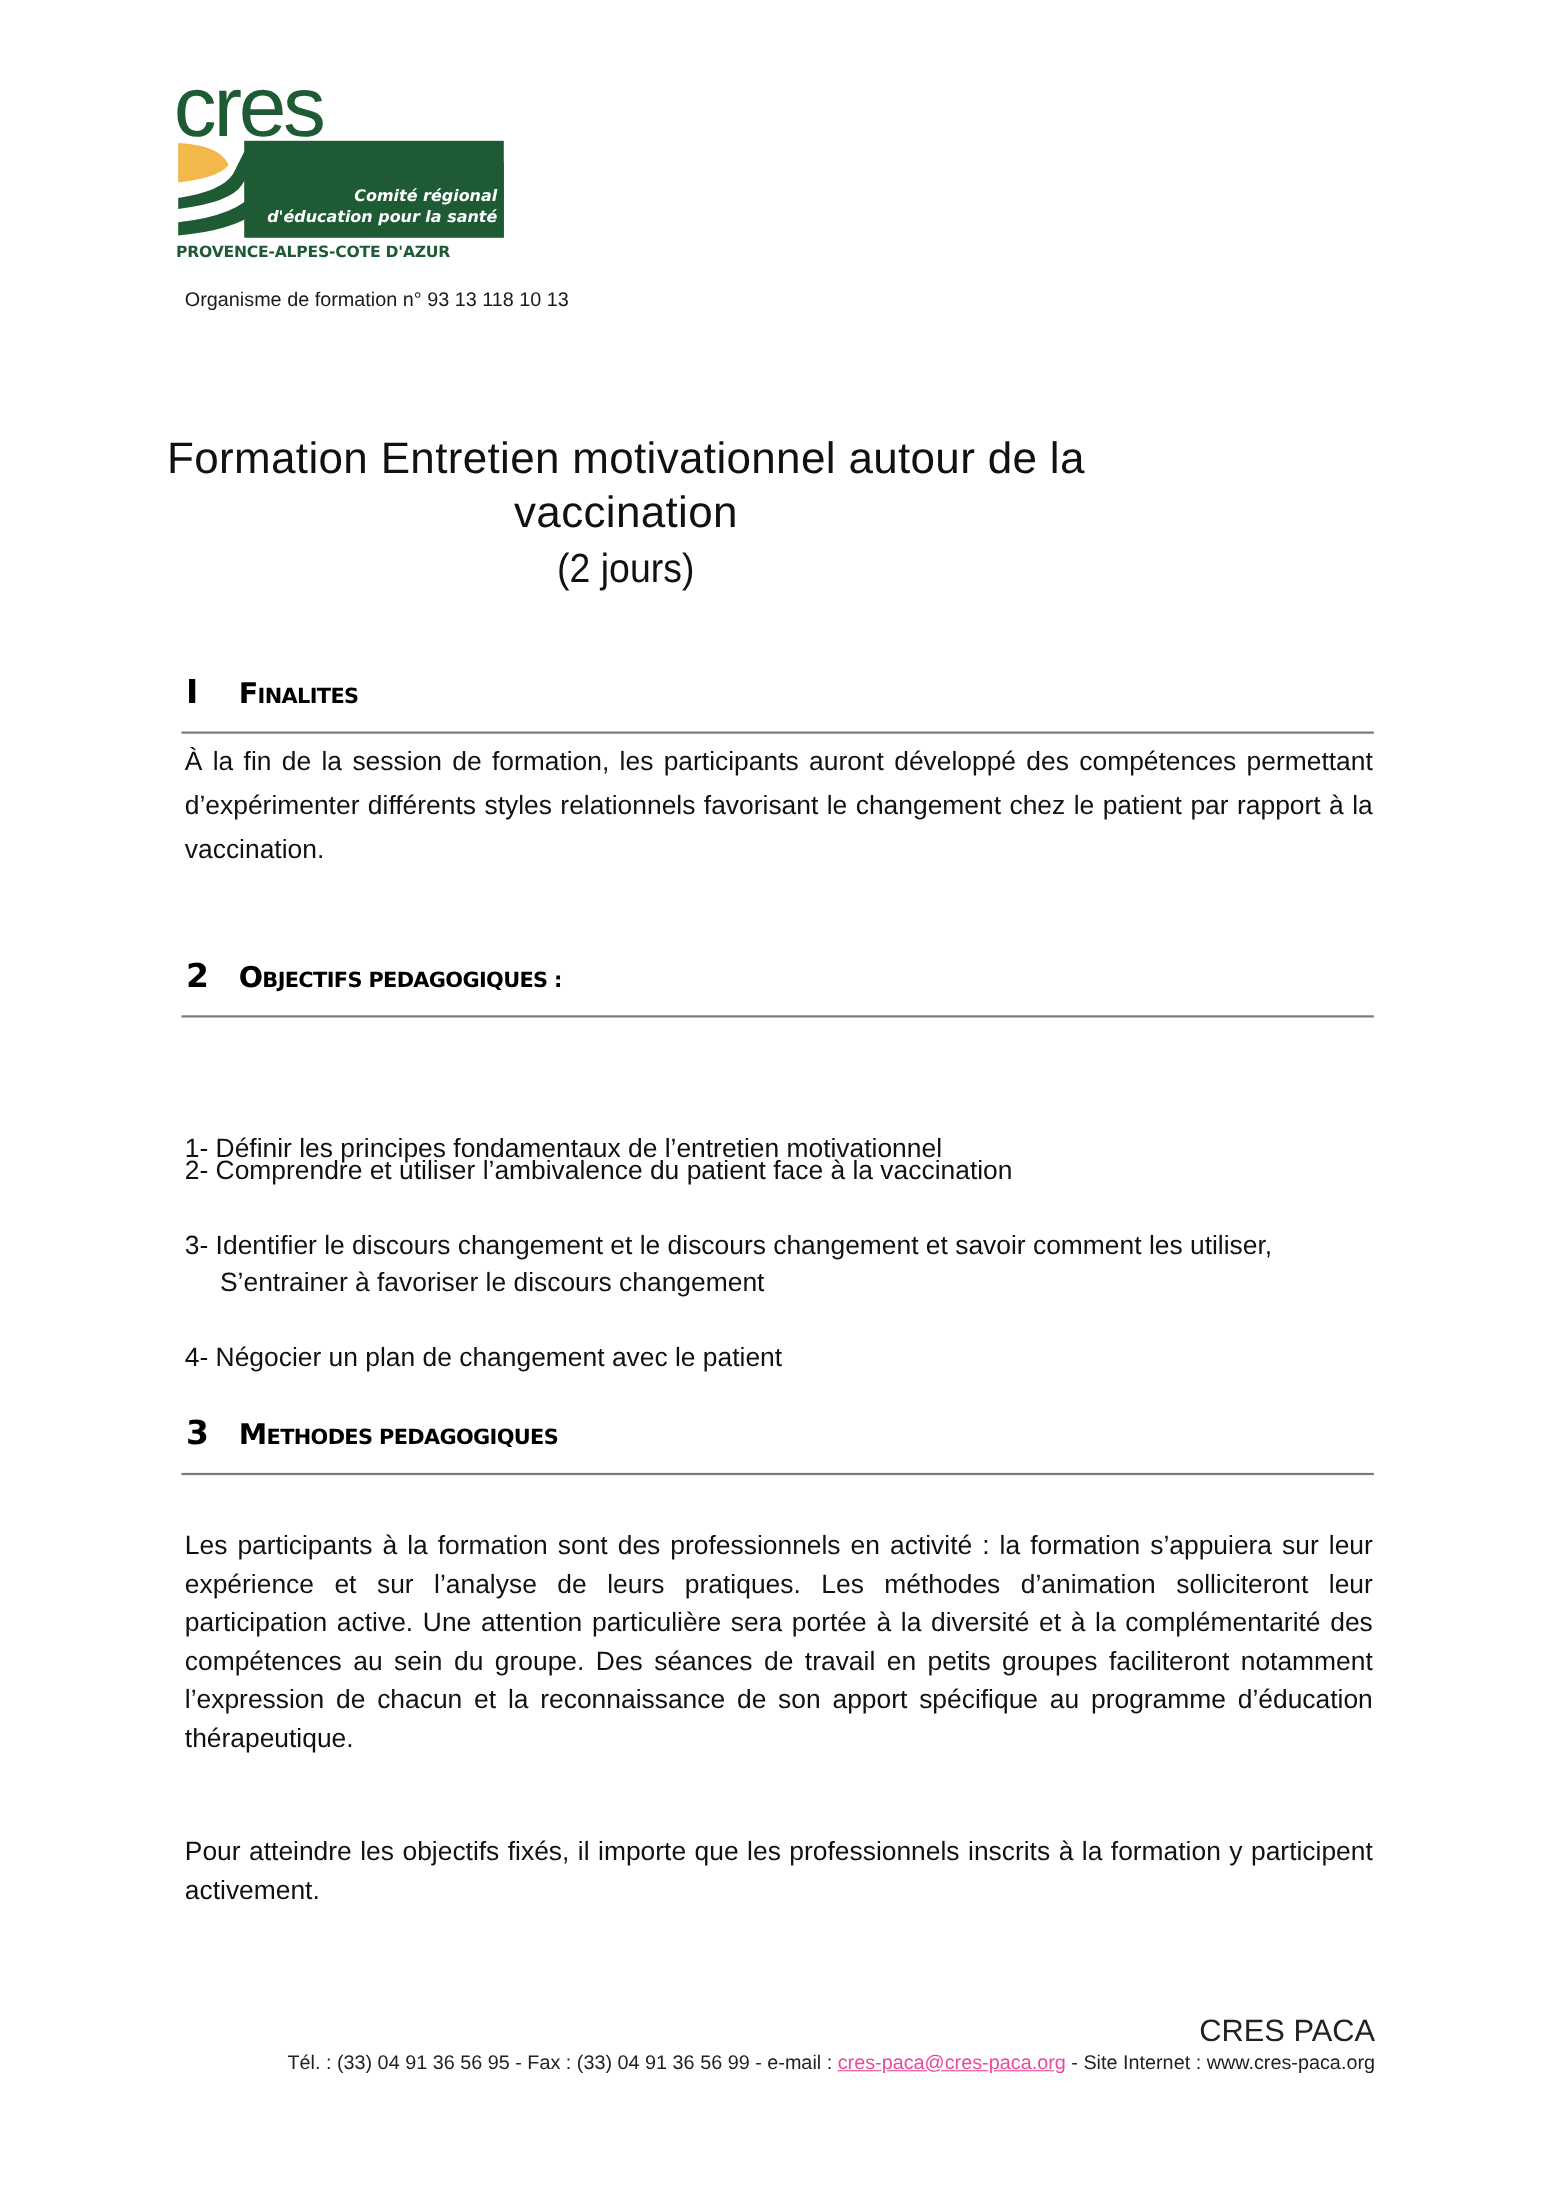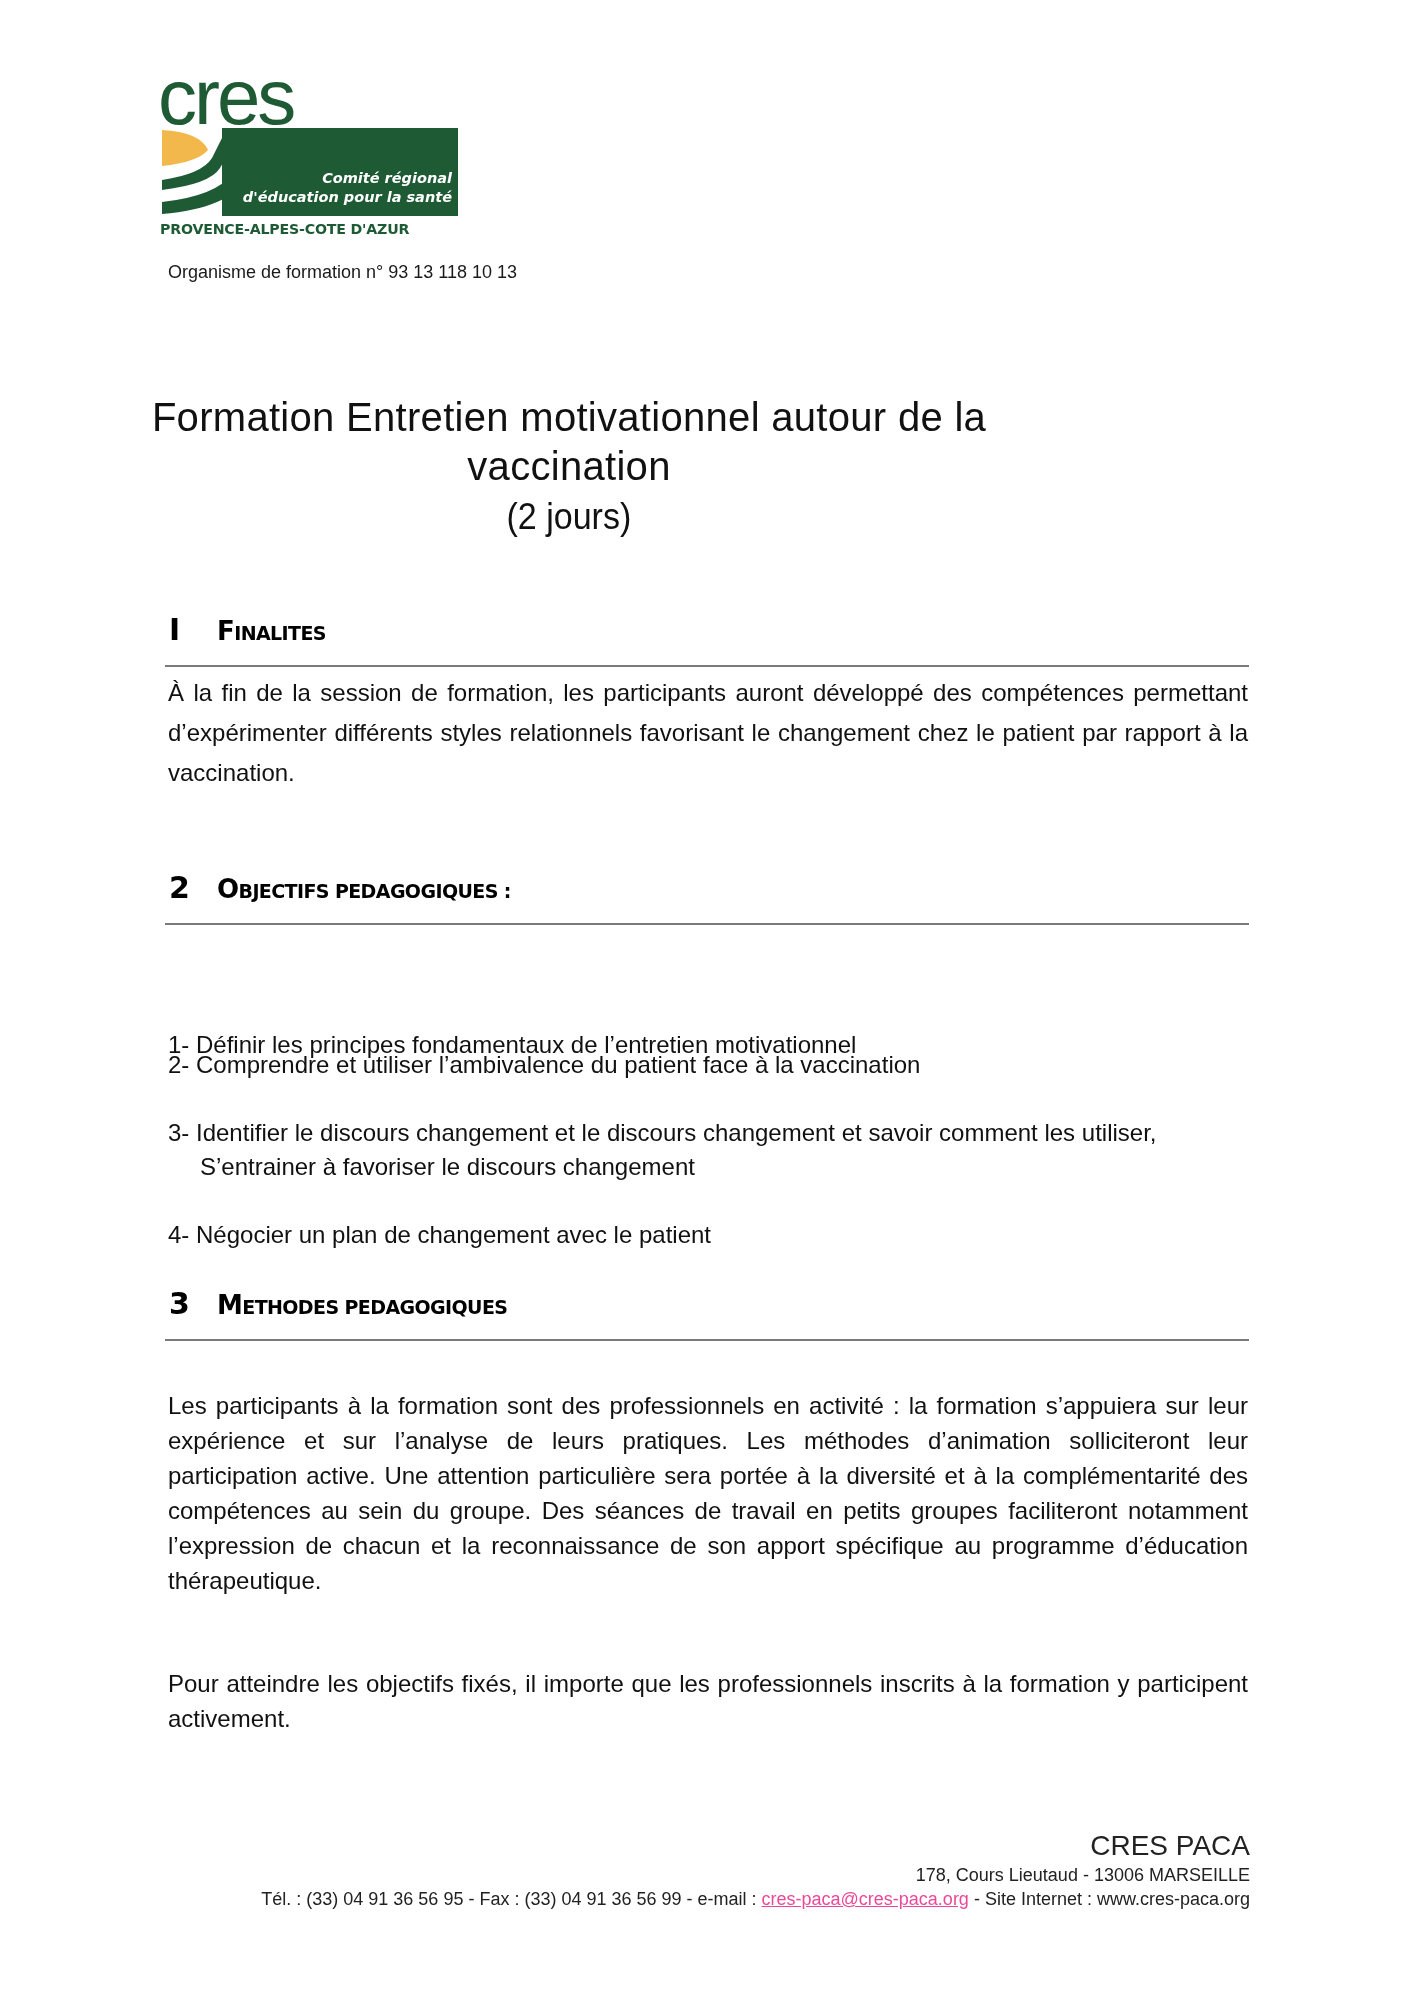--- a/index.html
+++ b/index.html
@@ -81,15 +81,14 @@
 </div>
 
 <div class="section-head" style="top:1286px;">
   <span class="num">3</span><span class="label"><span>M</span><span class="sc">ETHODES PEDAGOGIQUES</span></span>
 </div>
 <div class="para para-m1">Les participants à la formation sont des professionnels en activité : la formation s’appuiera sur leur expérience et sur l’analyse de leurs pratiques. Les méthodes d’animation solliciteront leur participation active. Une attention particulière sera portée à la diversité et à la complémentarité des compétences au sein du groupe. Des séances de travail en petits groupes faciliteront notamment l’expression de chacun et la reconnaissance de son apport spécifique au programme d’éducation thérapeutique.</div>
 <div class="para para-m2">Pour atteindre les objectifs fixés, il importe que les professionnels inscrits à la formation y participent activement.</div>
 
 <div class="footer">
   <div class="org">CRES PACA</div>
-  <div class="addr">178, Cours Lieutaud - 13006 MARSEILLE</div>
   <div class="contact"><span>Tél. : (33) 04 91 36 56 95 - Fax : (33) 04 91 36 56 99 - e-mail : </span><a>cres-paca@cres-paca.org</a><span> - Site Internet : www.cres-paca.org</span></div>
 </div>
 
 </body></html>

